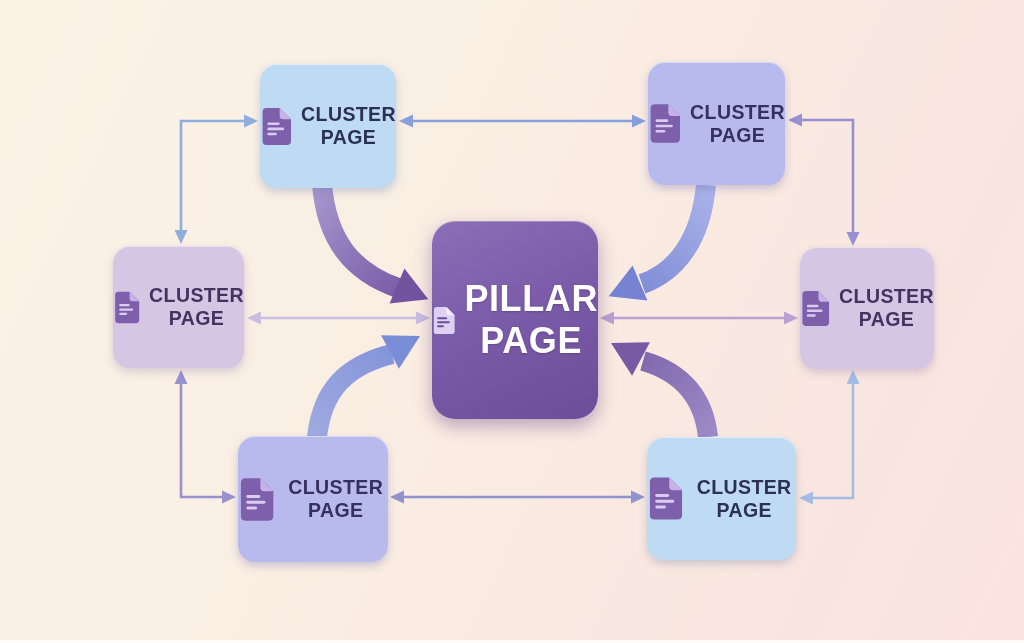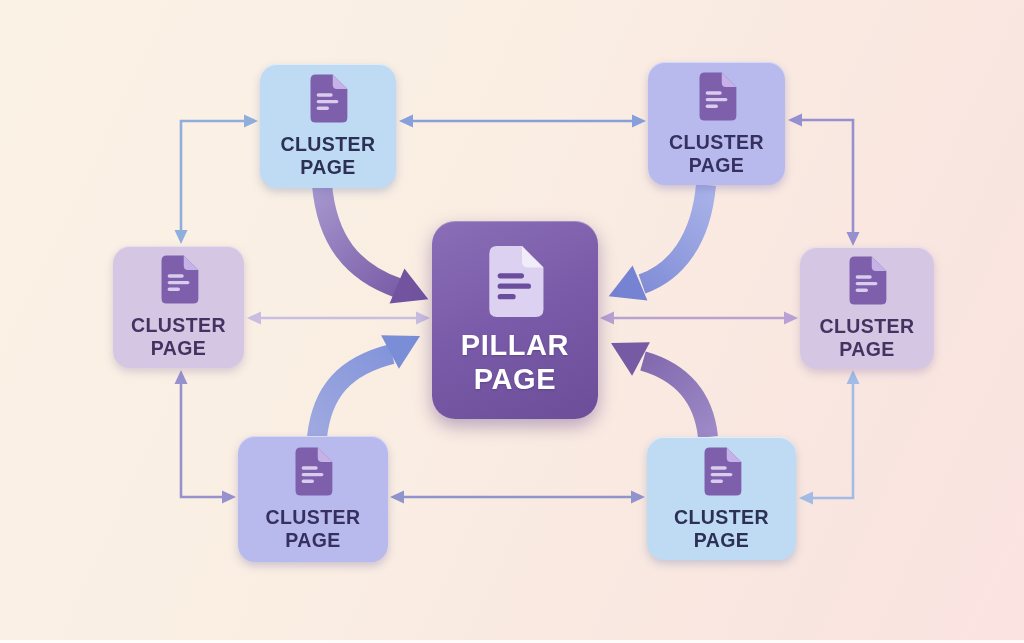--- a/index.html
+++ b/index.html
@@ -10,40 +10,40 @@
     overflow:hidden;
     background:linear-gradient(115deg,#FBF2E6 0%,#FAEEE3 42%,#F9E6E0 78%,#FBE3E1 100%);
   }
   .bottom-strip{
     position:absolute;left:0;bottom:0;width:100%;height:3px;
     background:rgba(255,255,255,.85);
   }
   .wires{position:absolute;left:0;top:0;z-index:1;}
   .node{
     position:absolute;z-index:2;
-    display:flex;flex-direction:column;align-items:center;justify-content:center;
+    display:flex;align-items:center;justify-content:flex-start;
     gap:9px;text-align:center;
     border-radius:17px;
   }
   .v-blue{background:#BFDBF4;box-shadow:0 4px 9px rgba(96,118,168,.30), inset 0 1px 0 rgba(255,255,255,.5);}
   .v-peri{background:#B8BAED;box-shadow:0 4px 9px rgba(100,95,170,.30), inset 0 1px 0 rgba(255,255,255,.45);}
   .v-lilac{background:#D5C6E3;box-shadow:0 4px 9px rgba(120,95,160,.26), inset 0 1px 0 rgba(255,255,255,.45);}
   .v-pillar{
     background:linear-gradient(155deg,#8A6EB6 0%,#7A5BA9 48%,#6C4D99 100%);
     box-shadow:0 7px 18px rgba(86,56,128,.40), inset 0 1px 0 rgba(255,255,255,.25);
     border-radius:23px;
   }
   .label{
     font-weight:bold;font-size:19.5px;line-height:1.18;letter-spacing:.4px;
     width:120px;
   }
   .v-blue .label{color:#2C3054;}
   .v-peri .label{color:#35305F;}
   .v-lilac .label{color:#443260;}
-  .v-pillar .label{color:#FFFFFF;font-size:29px;width:140px;letter-spacing:.6px;
+  .v-pillar .label{color:#FFFFFF;font-size:36px;width:140px;letter-spacing:.6px;
     text-shadow:0 1px 2px rgba(60,35,95,.35);}
   .doc-icon{display:block;}
 </style>
 </head>
 <body>
 
 <div class="canvas">
 
   <svg class="wires" width="1024" height="643" viewBox="0 0 1024 643">
     <defs>

